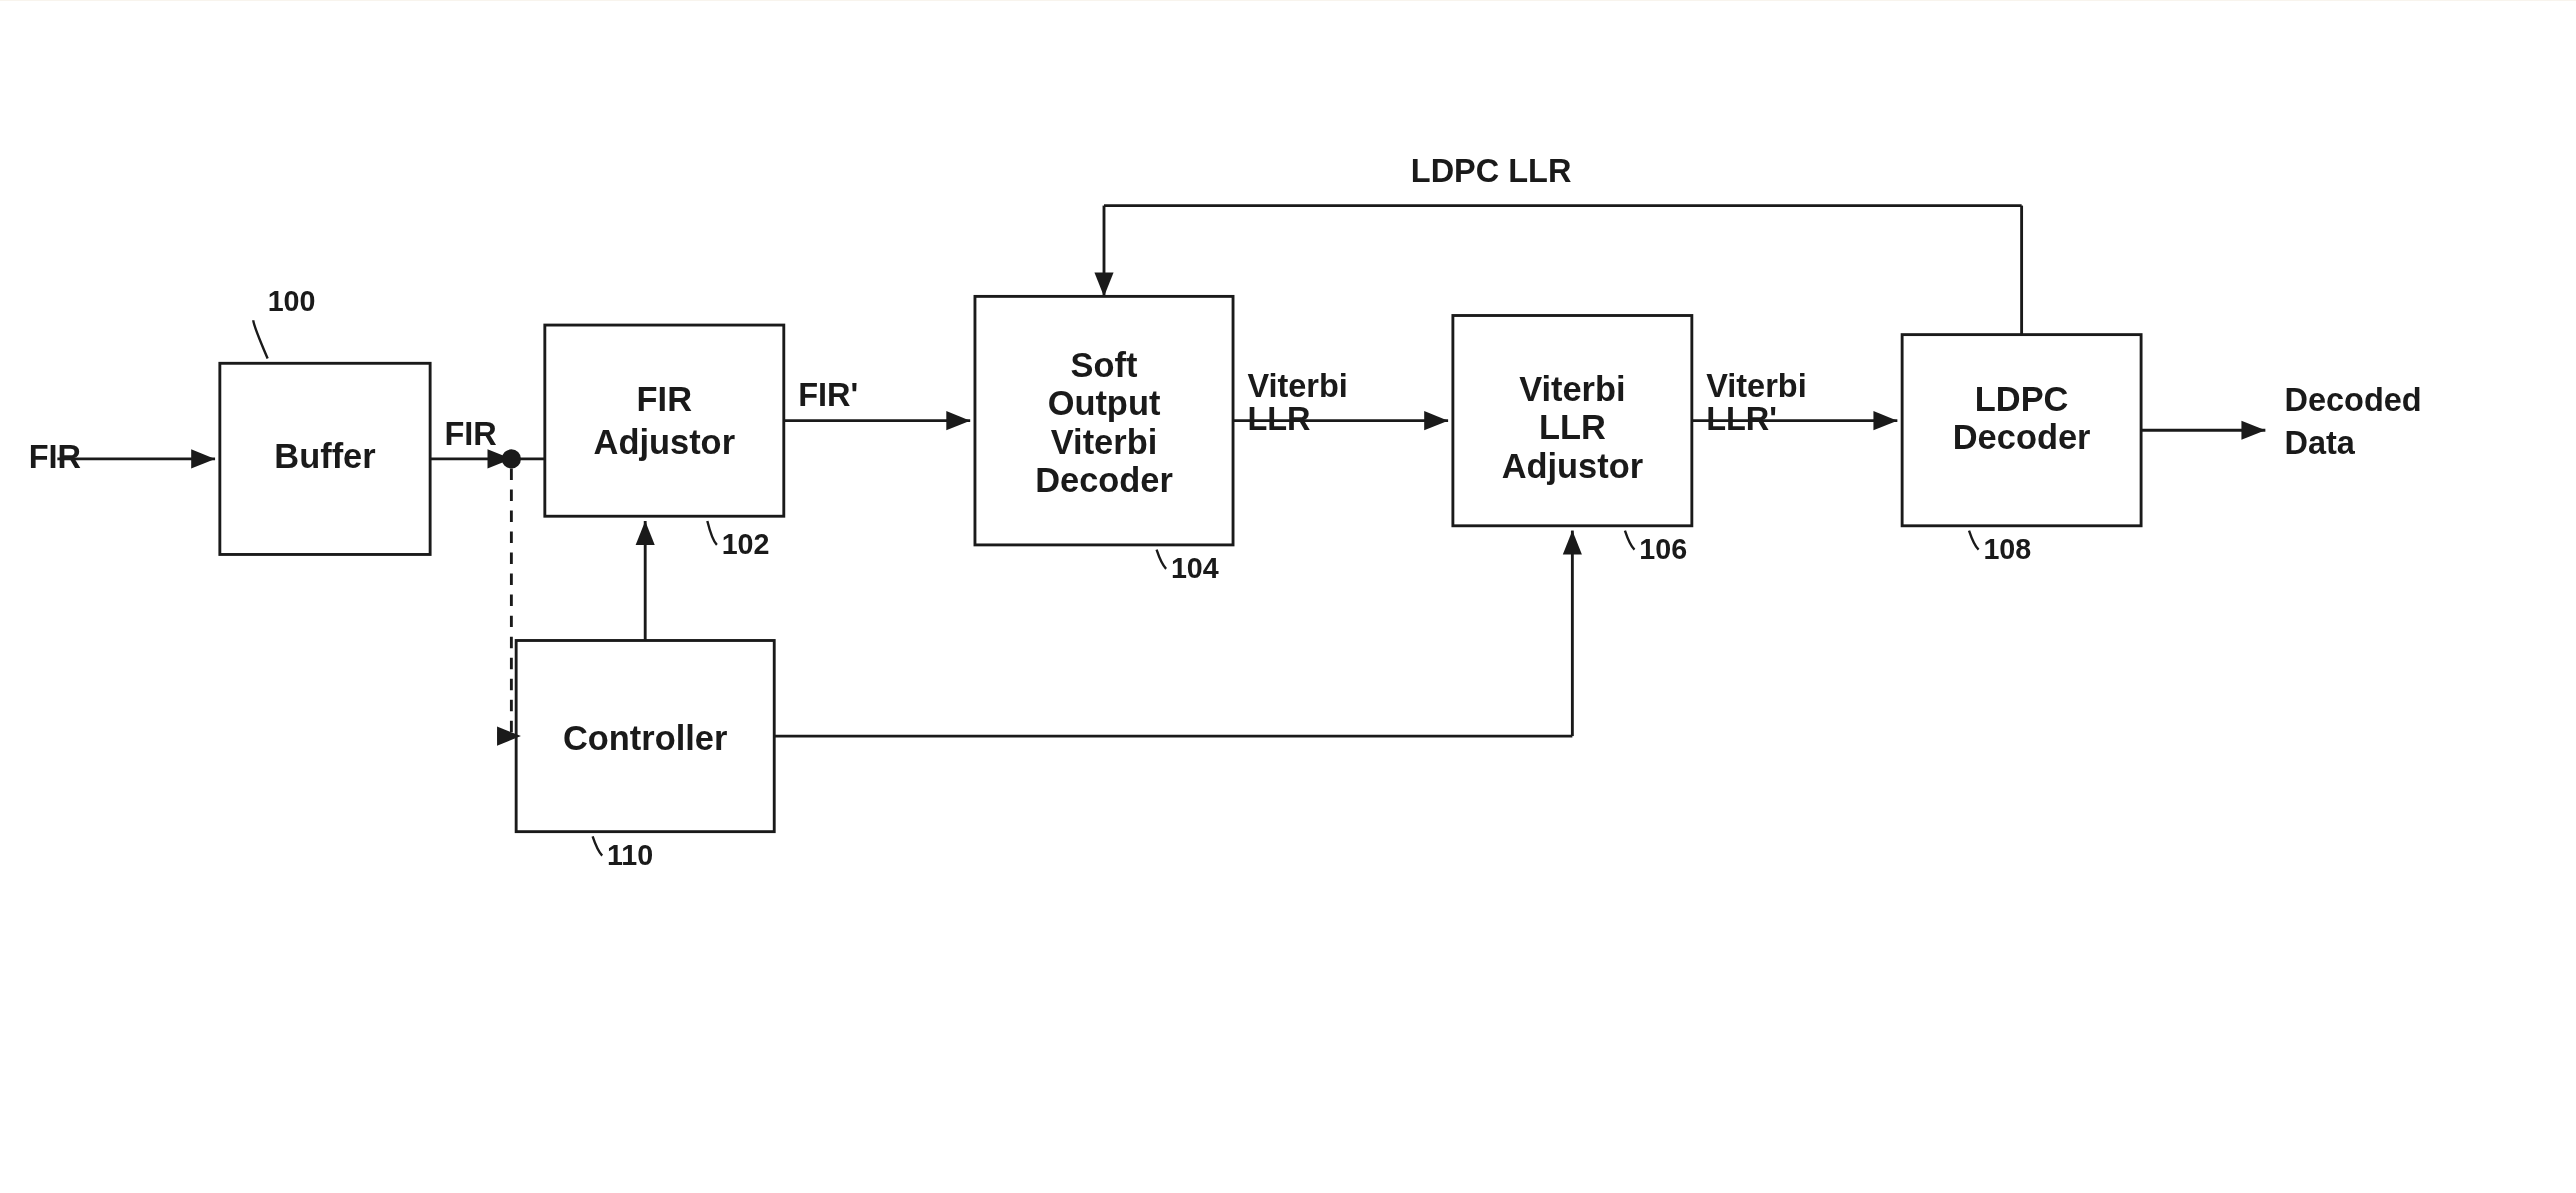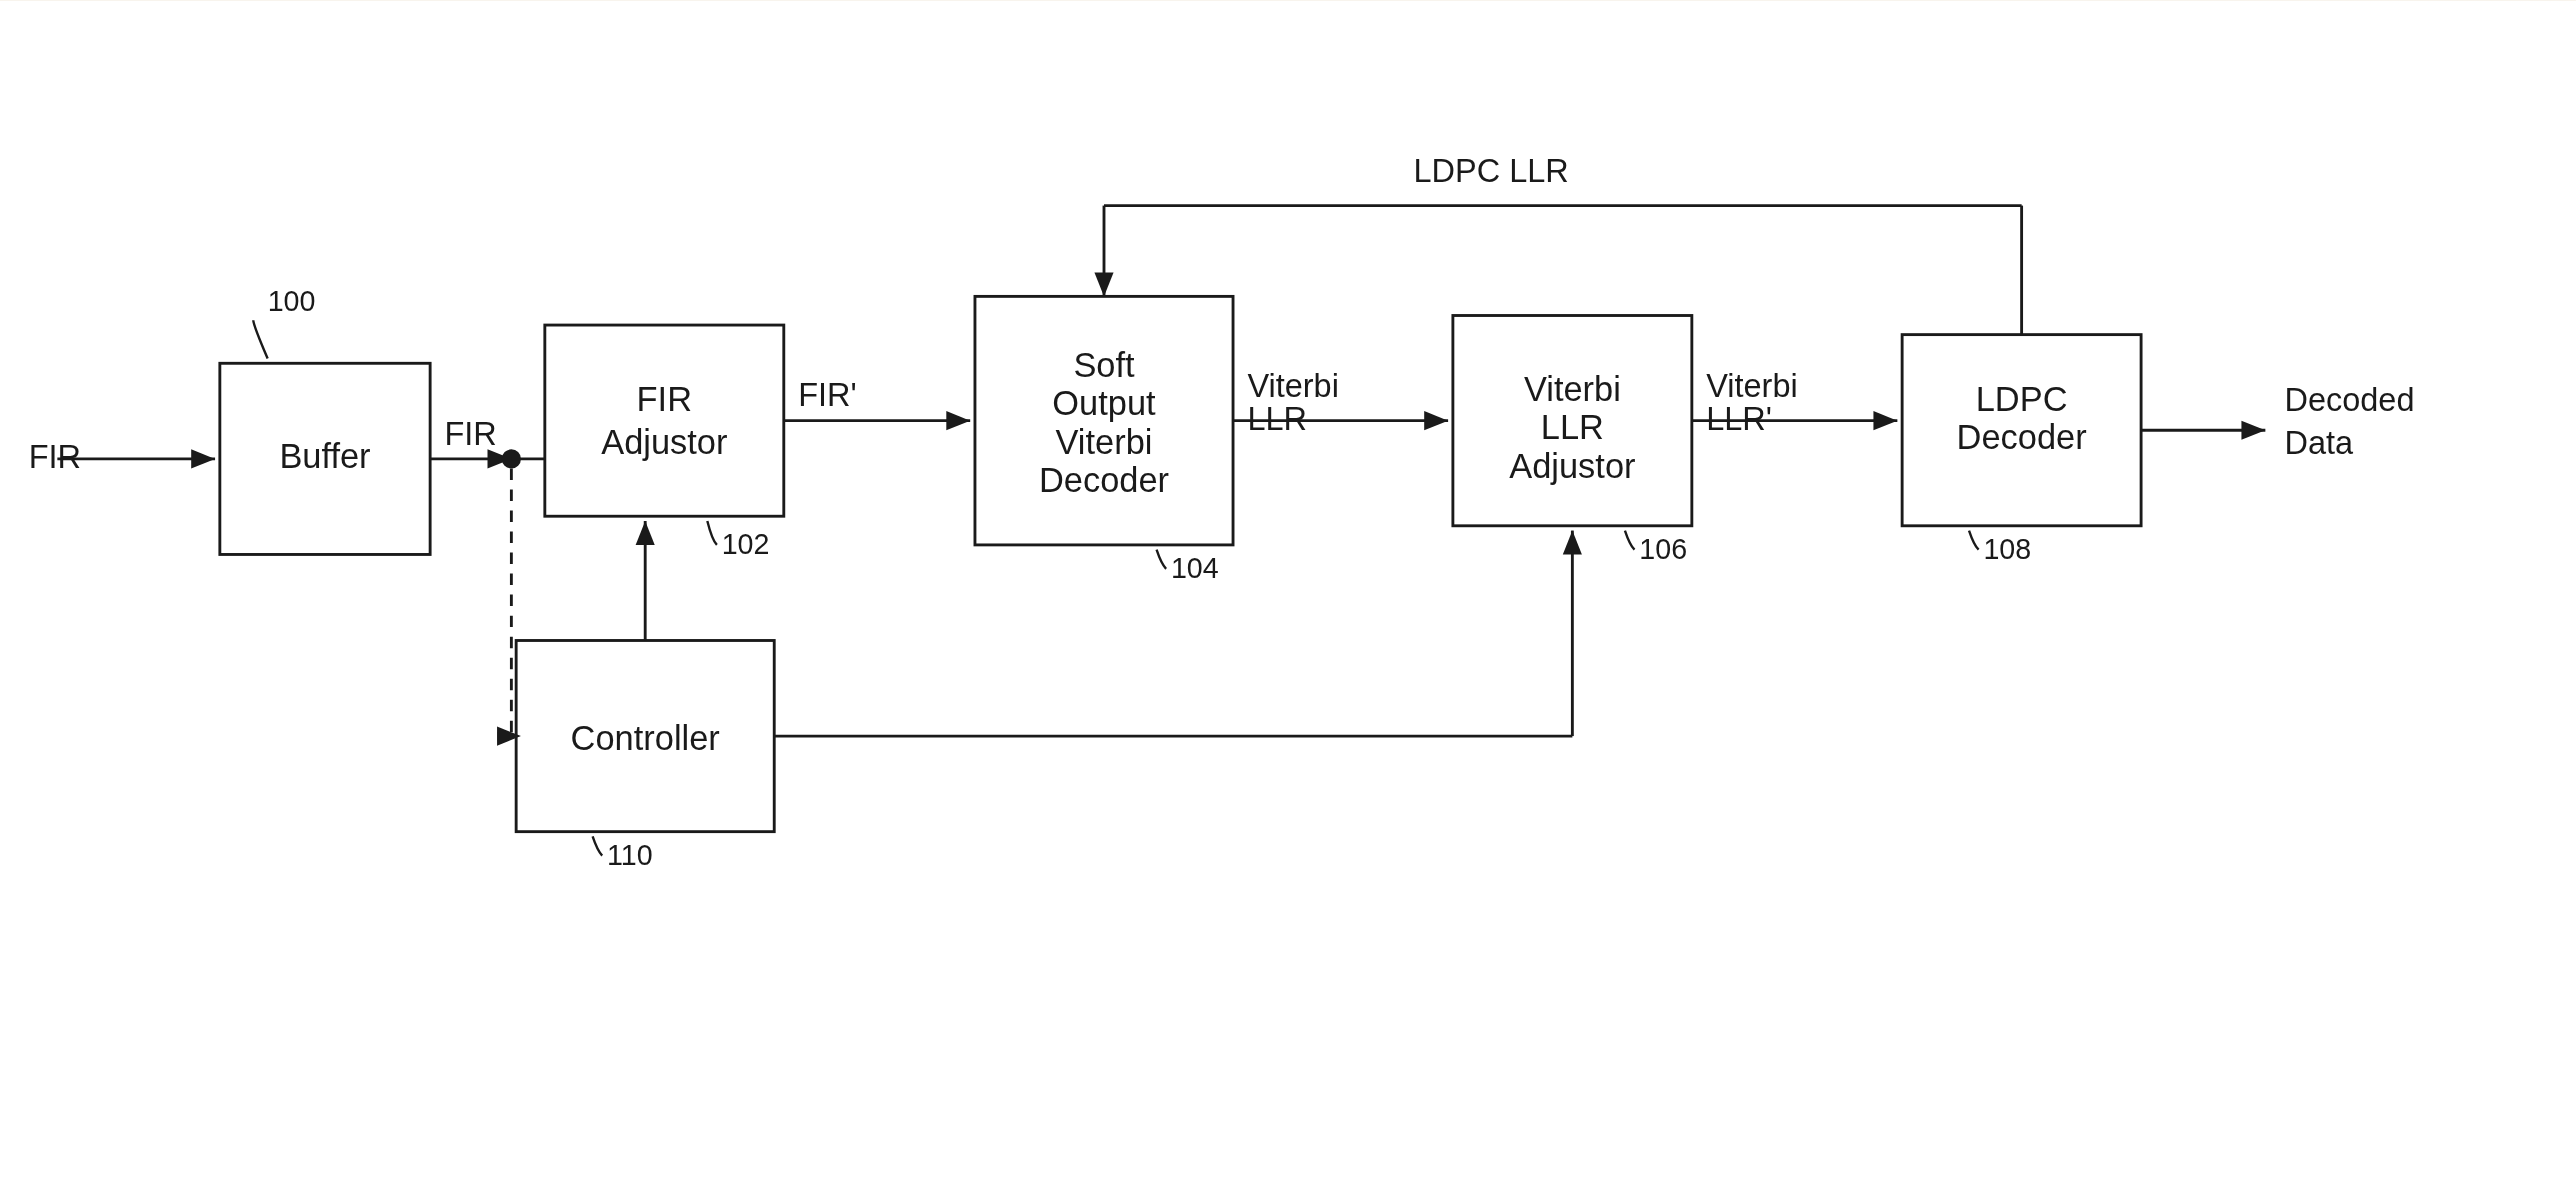--- a/index.html
+++ b/index.html
@@ -9,20 +9,21 @@
       width: 2576px;
       height: 1194px;
       overflow: hidden;
       position: relative;
     }
     #diagram-container {
       position: relative;
       width: 2576px;
       height: 1194px;
       background: #a16207;
+      font-weight: bold;
     }
     svg {
       position: absolute;
       top: 0;
       left: 0;
       width: 2576px;
       height: 1194px;
     }
     .block-label {
       font-size: 36px;

